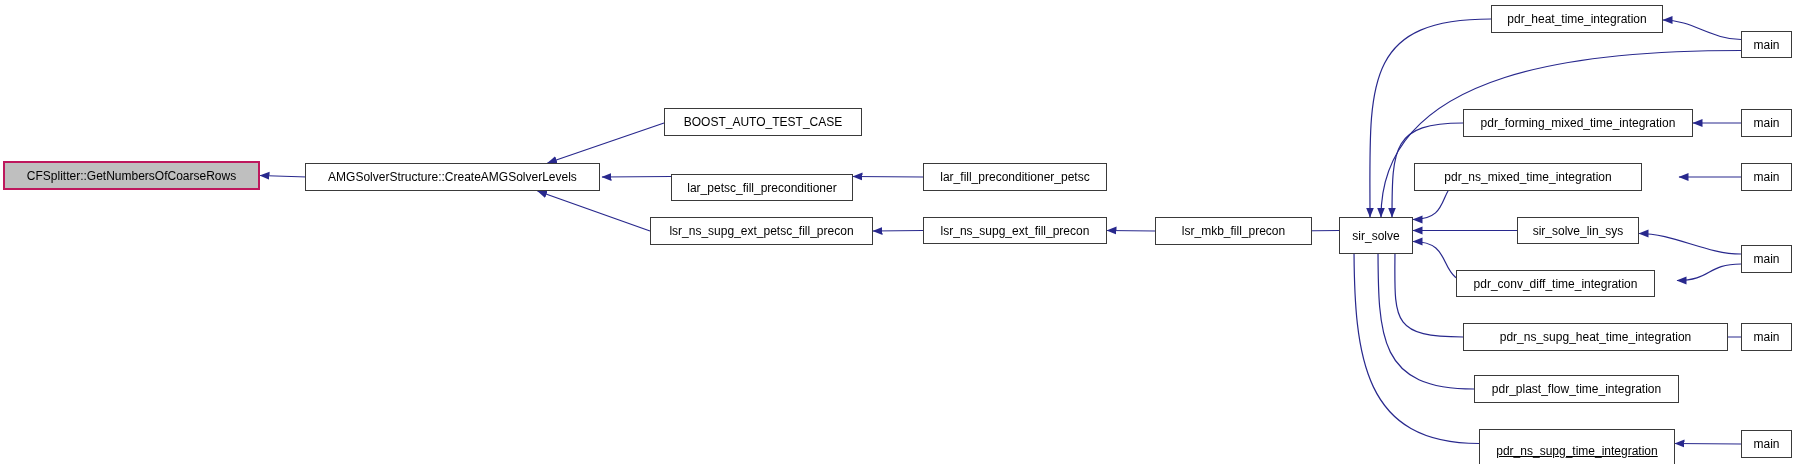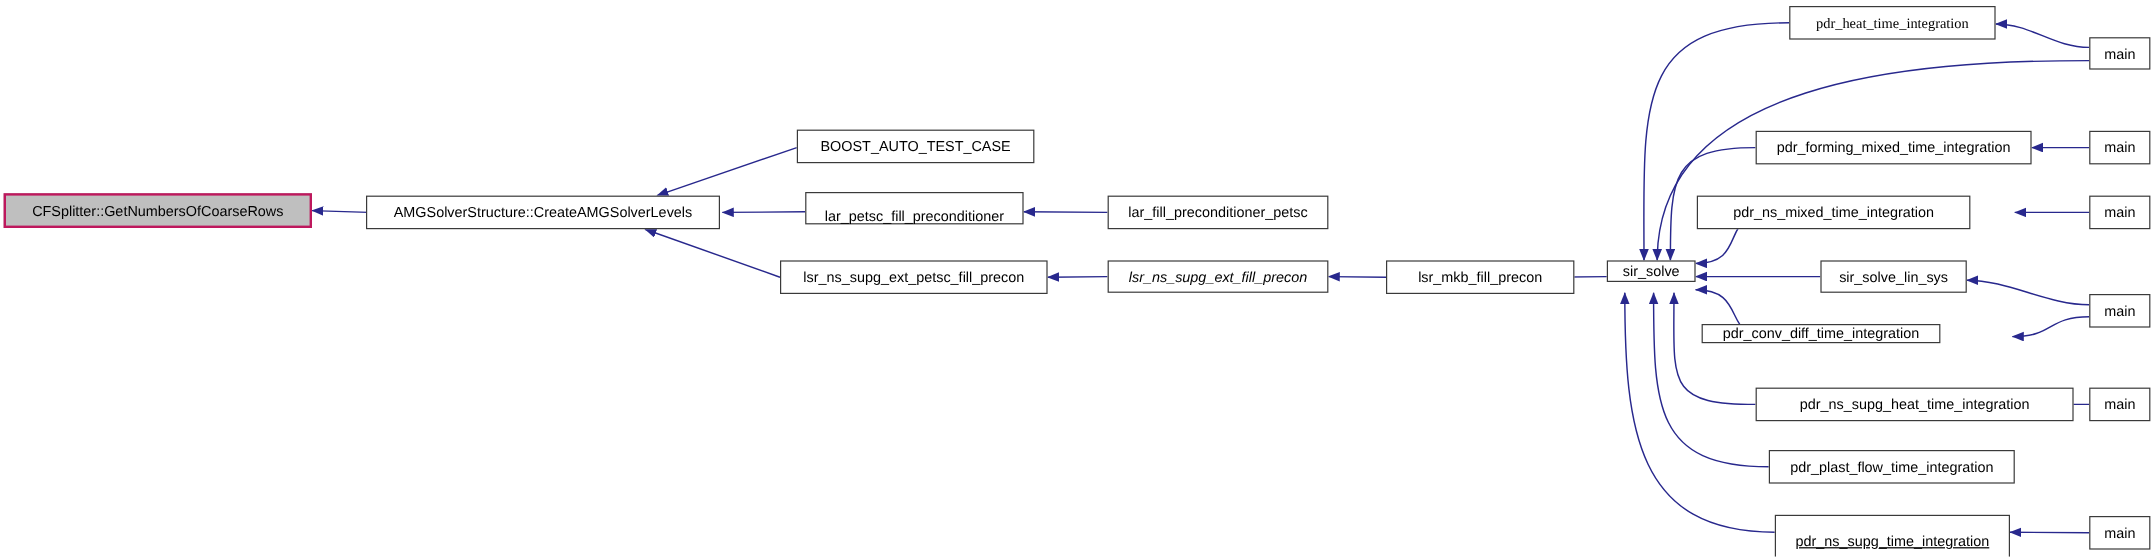--- a/index.html
+++ b/index.html
@@ -75,51 +75,51 @@
   <div id="node-layer">
       <div class="node highlighted" style="left: 3px; top: 161px; width: 257px; height: 29px;">
         <span>CFSplitter::GetNumbersOfCoarseRows</span>
       </div>
       <div class="node" style="left: 305px; top: 163px; width: 295px; height: 28px;">
         <span>AMGSolverStructure::CreateAMGSolverLevels</span>
       </div>
       <div class="node" style="left: 664px; top: 108px; width: 198px; height: 28px;">
         <span>BOOST_AUTO_TEST_CASE</span>
       </div>
-      <div class="node" style="left: 671px; top: 160px; width: 182px; height: 27px; align-items: flex-end;">
+      <div class="node" style="left: 671px; top: 174px; width: 182px; height: 27px;">
         <span>lar_petsc_fill_preconditioner</span>
       </div>
       <div class="node" style="left: 650px; top: 217px; width: 223px; height: 28px;">
         <span>lsr_ns_supg_ext_petsc_fill_precon</span>
       </div>
       <div class="node" style="left: 923px; top: 163px; width: 184px; height: 28px;">
         <span>lar_fill_preconditioner_petsc</span>
       </div>
-      <div class="node" style="left: 923px; top: 217px; width: 184px; height: 27px; font-style: italic;">
+      <div class="node" style="left: 923px; top: 217px; width: 184px; height: 27px;">
         <span>lsr_ns_supg_ext_fill_precon</span>
       </div>
       <div class="node" style="left: 1155px; top: 217px; width: 157px; height: 28px;">
         <span>lsr_mkb_fill_precon</span>
       </div>
-      <div class="node" style="left: 1339px; top: 217px; width: 74px; height: 18px;">
+      <div class="node" style="left: 1339px; top: 217px; width: 74px; height: 37px;">
         <span>sir_solve</span>
       </div>
-      <div class="node" style="left: 1491px; top: 5px; width: 172px; height: 28px; font-family: Liberation Serif, serif;">
+      <div class="node" style="left: 1491px; top: 5px; width: 172px; height: 28px;">
         <span>pdr_heat_time_integration</span>
       </div>
       <div class="node" style="left: 1463px; top: 109px; width: 230px; height: 28px;">
         <span>pdr_forming_mixed_time_integration</span>
       </div>
       <div class="node" style="left: 1414px; top: 163px; width: 228px; height: 28px;">
         <span>pdr_ns_mixed_time_integration</span>
       </div>
       <div class="node" style="left: 1517px; top: 217px; width: 122px; height: 27px; text-align: right;">
         <span>sir_solve_lin_sys</span>
       </div>
-      <div class="node" style="left: 1418px; top: 270px; width: 199px; height: 16px; align-items: center;">
+      <div class="node" style="left: 1456px; top: 270px; width: 199px; height: 27px; align-items: center;">
         <span>pdr_conv_diff_time_integration</span>
       </div>
       <div class="node" style="left: 1463px; top: 323px; width: 265px; height: 28px;">
         <span>pdr_ns_supg_heat_time_integration</span>
       </div>
       <div class="node" style="left: 1474px; top: 375px; width: 205px; height: 28px;">
         <span>pdr_plast_flow_time_integration</span>
       </div>
       <div class="node" style="left: 1479px; top: 429px; width: 196px; height: 43px; text-decoration: underline;">
         <span>pdr_ns_supg_time_integration</span>

